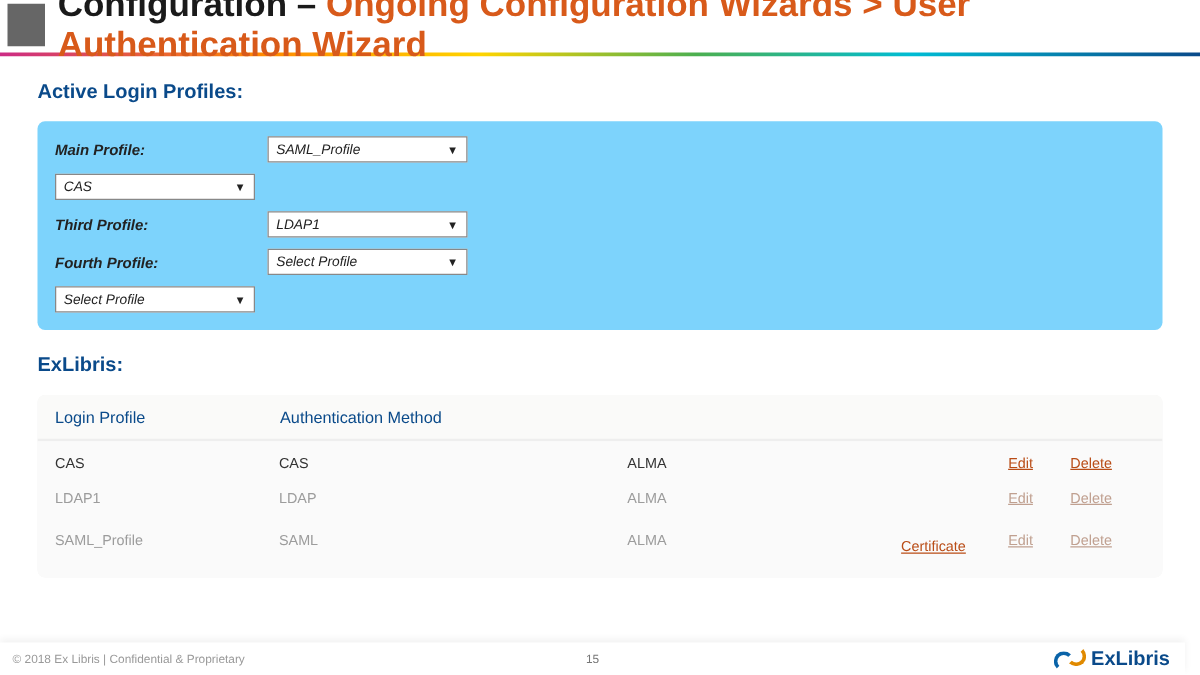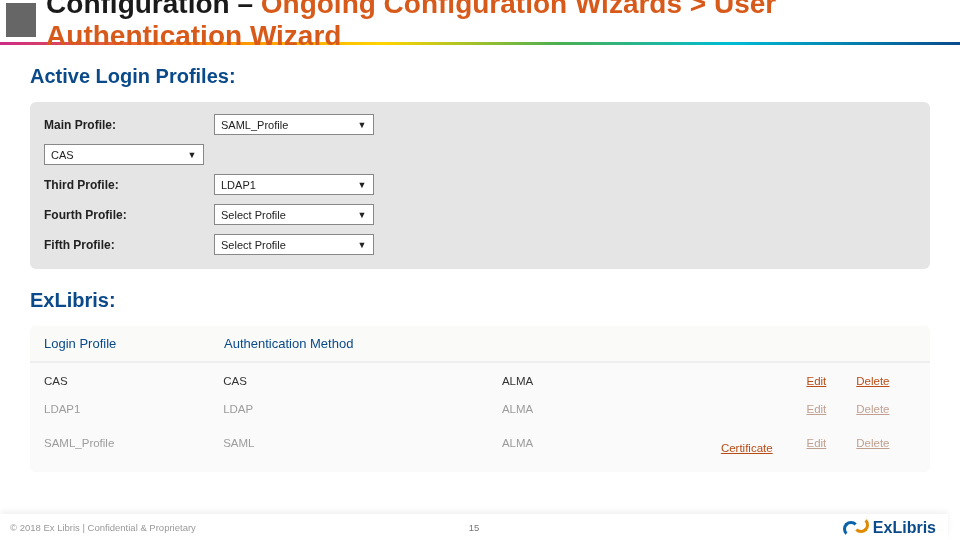--- a/index.html
+++ b/index.html
@@ -25,28 +25,29 @@
   }
   .title-text .orange { color: #d85a1a; }
   .rainbow {
     height: 3px;
     background: linear-gradient(90deg,#cc2b85 0%, #ff8a00 22%, #ffd400 40%, #4caf50 58%, #00bcd4 76%, #0a4a8a 100%);
   }
   .content {
     padding: 20px 30px 0 30px;
   }
   .section-heading {
-    font-size: 20px; font-weight: 700; color: #0a4a8a;
+    font-size: 16px; font-weight: 700; color: #0a4a8a;
     margin-bottom: 14px;
   }
   .card {
-    background: #e5e5e5;
+    background: #7dd3fc;
     border-radius: 6px;
     padding: 12px 14px 14px 14px;
     margin-bottom: 20px;
+    font-style: italic;
   }
   .profile-row {
     display: flex; align-items: center;
     margin-bottom: 9px;
   }
   .profile-label {
     width: 170px;
     font-size: 12px; font-weight: 700; color: #222;
   }
   .select {
@@ -164,21 +165,20 @@
       </div>
     </div>
     <div class="profile-row">
       <div class="profile-label">Fourth Profile:</div>
       <div class="select">
         <span>Select Profile</span>
         <span class="caret">▼</span>
       </div>
     </div>
     <div class="profile-row" style="margin-bottom:0">
-      <div class="profile-label">Fifth Profile:</div>
       <div class="select">
         <span>Select Profile</span>
         <span class="caret">▼</span>
       </div>
     </div>
   </div>
 
   <div class="section-heading">ExLibris:</div>
 
   <div class="table-card">

